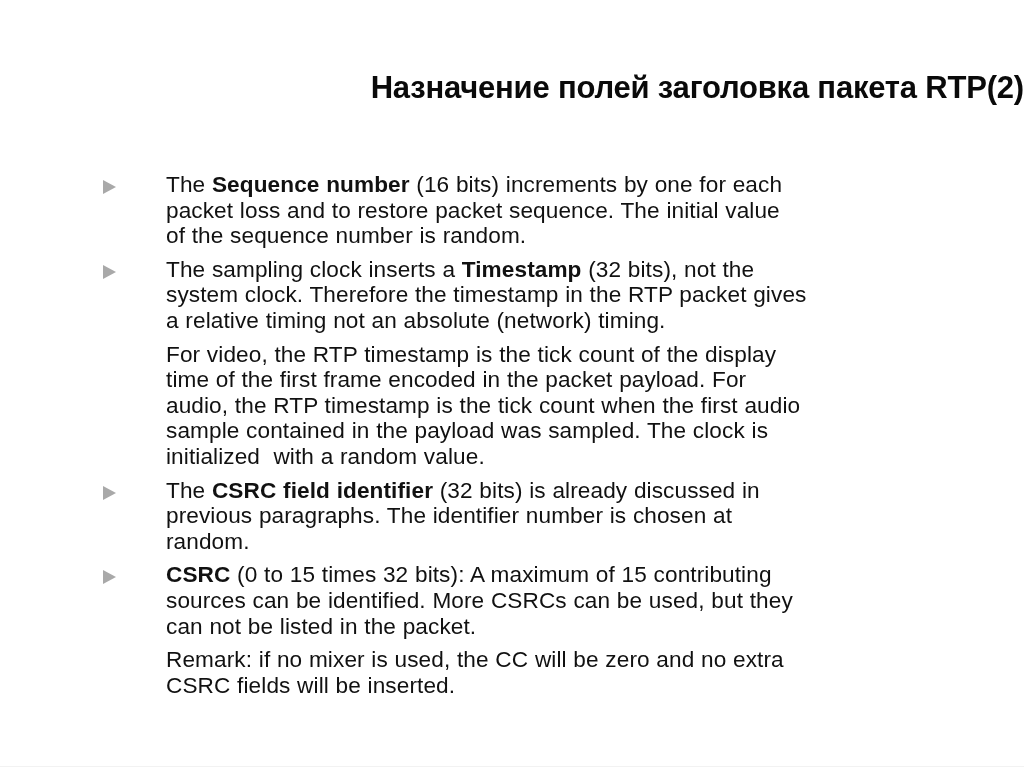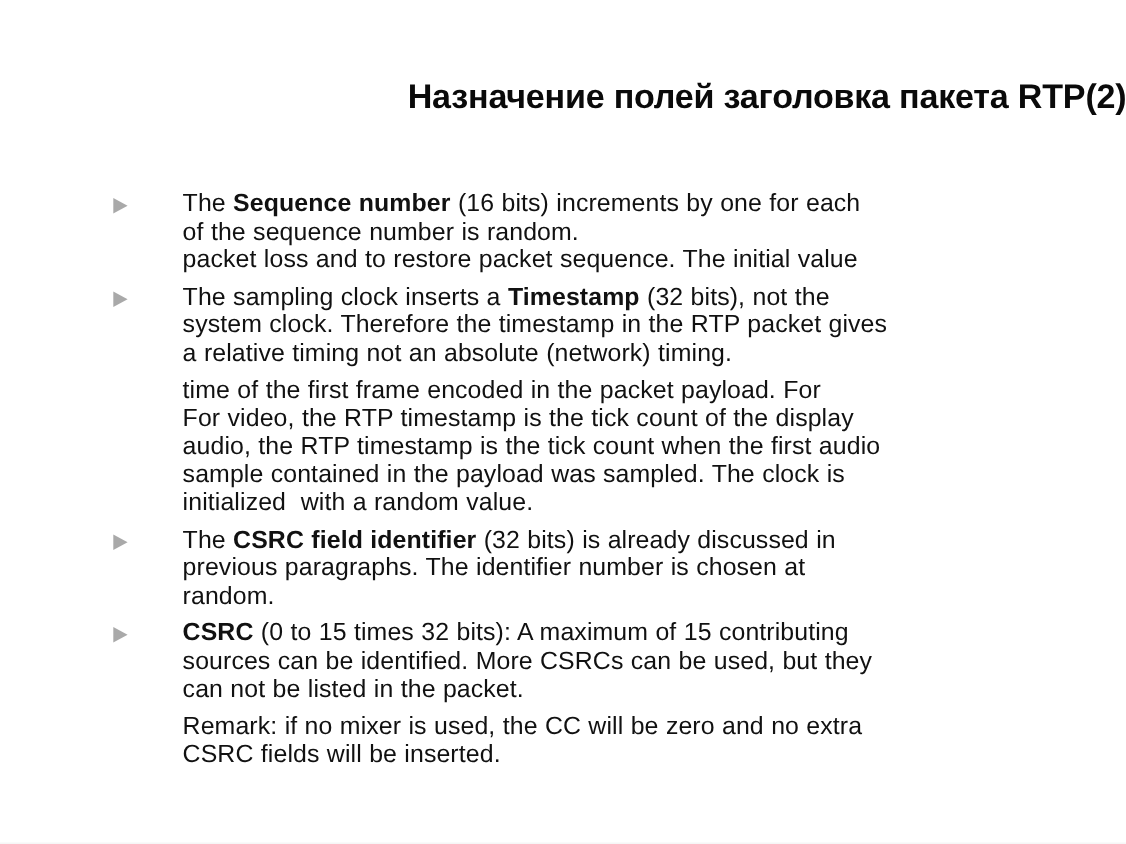--- a/index.html
+++ b/index.html
@@ -96,32 +96,32 @@
 <body>
 
 <div class="slide">
 
   <div class="slide-title">Назначение полей заголовка пакета RTP(2)</div>
 
   <div class="body-block">
       <div class="para">
         <span class="bullet-icon"></span>
         <span class="line"><span>The </span><b>Sequence number</b><span> (16 bits) increments by one for each</span></span>
+        <span class="line"><span>packet loss and to restore packet sequence. The initial value</span></span>
         <span class="line"><span>of the sequence number is random.</span></span>
-        <span class="line"><span>packet loss and to restore packet sequence. The initial value</span></span>
       </div>
       <div class="para">
         <span class="bullet-icon"></span>
         <span class="line"><span>The sampling clock inserts a </span><b>Timestamp</b><span> (32 bits), not the</span></span>
         <span class="line"><span>system clock. Therefore the timestamp in the RTP packet gives</span></span>
         <span class="line"><span>a relative timing not an absolute (network) timing.</span></span>
       </div>
       <div class="para no-bullet">
+        <span class="line"><span>For video, the RTP timestamp is the tick count of the display</span></span>
         <span class="line"><span>time of the first frame encoded in the packet payload. For</span></span>
-        <span class="line"><span>For video, the RTP timestamp is the tick count of the display</span></span>
         <span class="line"><span>audio, the RTP timestamp is the tick count when the first audio</span></span>
         <span class="line"><span>sample contained in the payload was sampled. The clock is</span></span>
         <span class="line"><span>initialized  with a random value.</span></span>
       </div>
       <div class="para">
         <span class="bullet-icon"></span>
         <span class="line"><span>The </span><b>CSRC field identifier</b><span> (32 bits) is already discussed in</span></span>
         <span class="line"><span>previous paragraphs. The identifier number is chosen at</span></span>
         <span class="line"><span>random.</span></span>
       </div>

